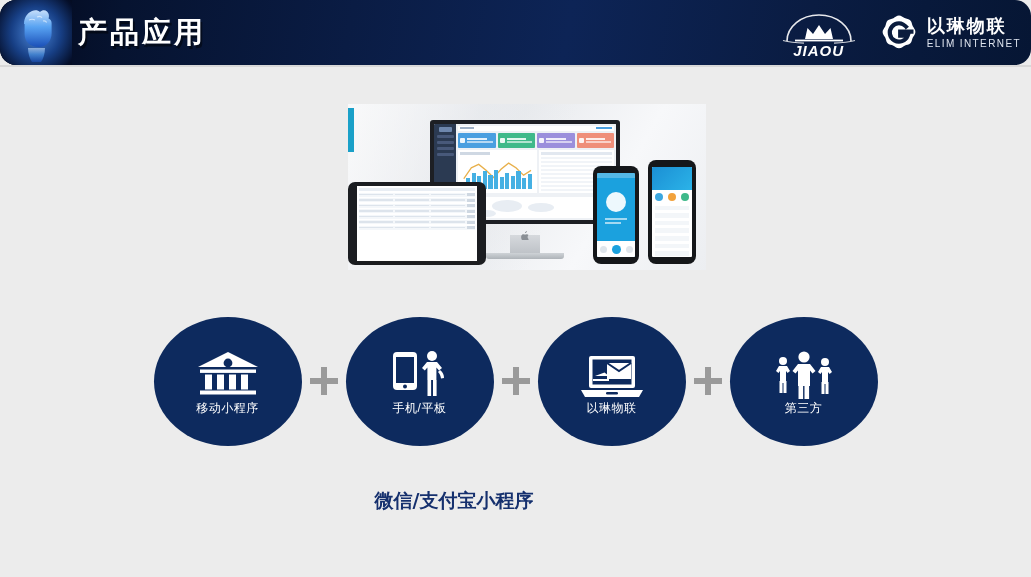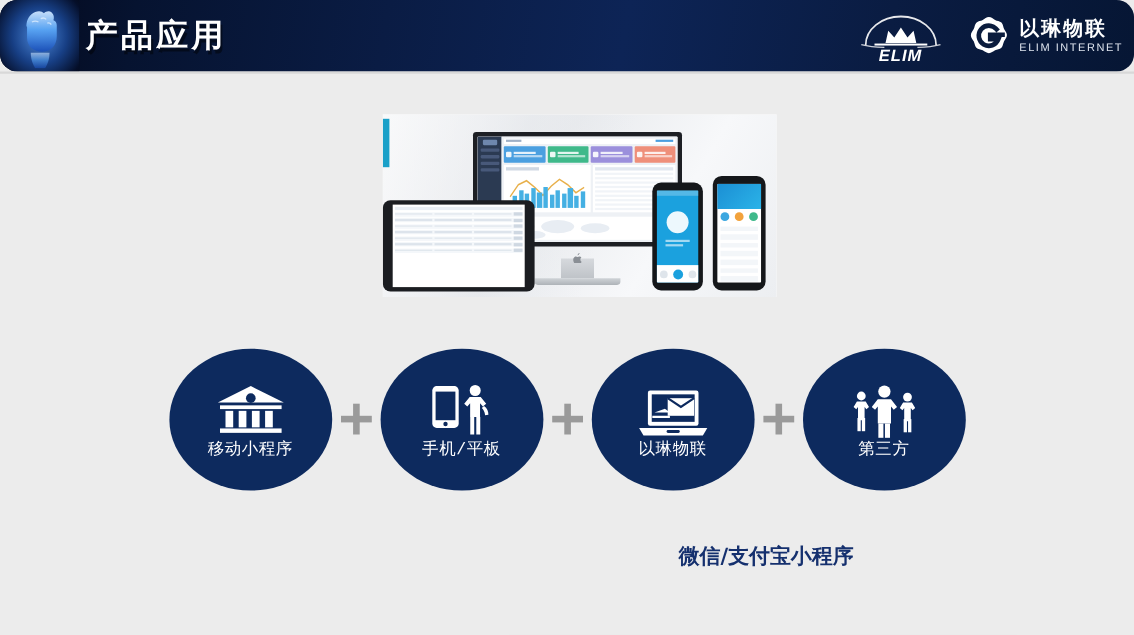--- a/index.html
+++ b/index.html
@@ -113,28 +113,28 @@
   .ph2-screen .icons i{width:8px;height:8px;border-radius:50%;display:block;}
   .ph2-screen .lrow{height:5px;margin:1.5px 3px;background:#f3f6f9;}
 
   
   .circle-row{position:absolute;left:0;top:316px;width:1031px;height:130px;
     display:flex;align-items:center;justify-content:center;}
   .node{width:148px;height:129px;border-radius:50%;background:#0d2a5e;
     display:flex;flex-direction:column;align-items:center;justify-content:center;
     position:relative;flex:0 0 auto;}
   .node .icon{height:54px;display:flex;align-items:flex-end;justify-content:center;}
-  .node .ilabel{color:#fff;font-size:15px;margin-top:0;letter-spacing:.5px;
-    font-family:Liberation Mono, monospace;}
+  .node .ilabel{color:#fff;font-size:12px;margin-top:0;letter-spacing:.5px;
+    font-family:Liberation Sans, sans-serif;}
   .plus{flex:0 0 auto;width:44px;display:flex;align-items:center;justify-content:center;}
   .plus svg{display:block;}
 
   
   .caption-row{position:absolute;left:0;top:488px;width:897px;height:36px;
-    display:flex;align-items:center;justify-content:flex-end;}
+    display:flex;align-items:center;justify-content:space-between;flex-direction:column;}
   .cap{width:148px;flex:0 0 auto;text-align:center;color:#15306e;
     font-size:19px;font-weight:bold;white-space:nowrap;
     font-family:"DejaVu Sans","Liberation Sans",sans-serif;}
   .cap-gap{width:44px;flex:0 0 auto;}
 </style>
 </head>
 <body>
 
 <div class="header">
 
@@ -159,21 +159,21 @@
   <div class="logos">
 
     <div class="logo-jiaou">
       <svg width="84" height="38" viewBox="0 0 84 38">
         <path d="M10 33a32 26 0 0 1 64 0" fill="none" stroke="#ffffff" stroke-width="1.6" opacity=".9"></path>
         <path d="M28 31l2.5-11 5.5 6 6-9 6 9 5.5-6 2.5 11z" fill="#ffffff"></path>
         <rect x="18" y="31.6" width="48" height="1.8" fill="#ffffff"></rect>
         <path d="M6 32.5c6 1.6 14 2.4 21 2.6" fill="none" stroke="#ffffff" stroke-width="1.1" opacity=".8"></path>
         <path d="M78 32.5c-6 1.6-14 2.4-21 2.6" fill="none" stroke="#ffffff" stroke-width="1.1" opacity=".8"></path>
       </svg>
-      <div class="jtext">ELIM</div>
+      <div class="jtext">JIAOU</div>
     </div>
 
     <div class="logo-elim">
       <svg width="40" height="40" viewBox="0 0 40 40">
         <path d="M20 2.5c2.2 0 3.8 1.6 5.6 2.6 1.9 1 4.2.8 5.8 2.4 1.6 1.6 1.4 3.9 2.4 5.8 1 1.8 2.6 3.4 2.6 5.6s-1.6 3.8-2.6 5.6c-1 1.9-.8 4.2-2.4 5.8-1.6 1.6-3.9 1.4-5.8 2.4-1.8 1-3.4 2.6-5.6 2.6s-3.8-1.6-5.6-2.6c-1.9-1-4.2-.8-5.8-2.4-1.6-1.6-1.4-3.9-2.4-5.8C5.2 22.8 3.6 21.2 3.6 19s1.6-3.8 2.6-5.6c1-1.9.8-4.2 2.4-5.8C10.2 6 12.5 6.2 14.4 5.2 16.2 4.1 17.8 2.5 20 2.5z" fill="#ffffff"></path>
         <path d="M27 13.5a9.2 9.2 0 1 0 1.6 9.2h-7.4v-4.1h11.2" fill="none" stroke="#0b1c3d" stroke-width="4.2" stroke-linecap="square"></path>
       </svg>
       <div class="elim-texts">
         <div class="elim-cn">以琳物联</div>
         <div class="elim-en">ELIM INTERNET</div>

